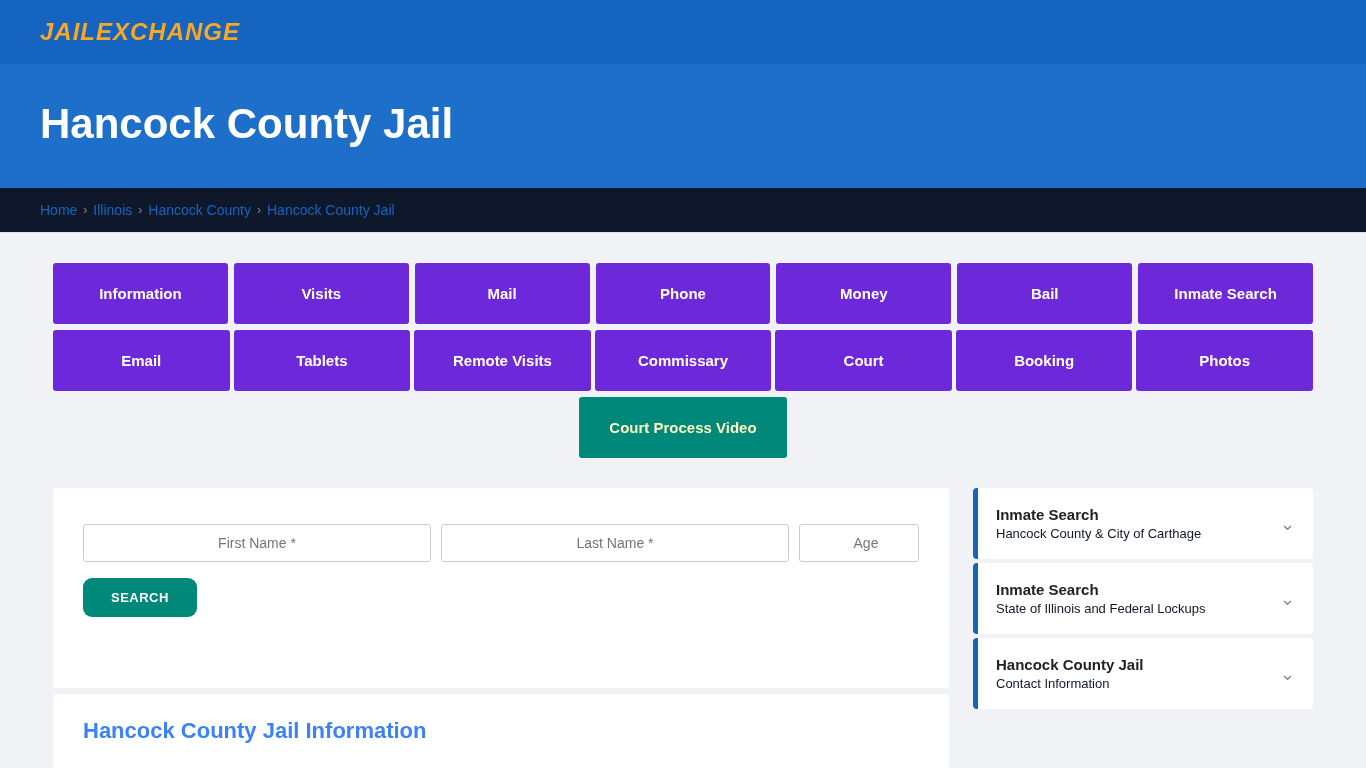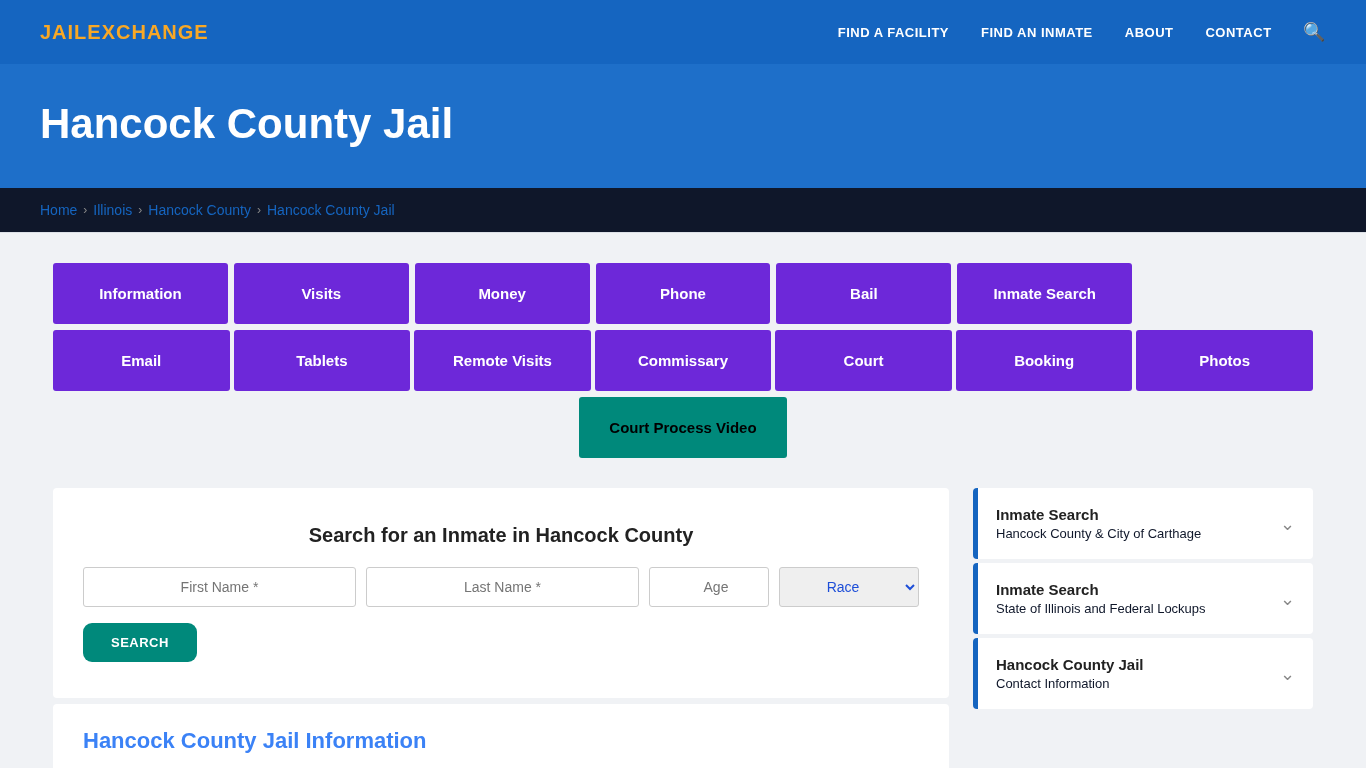--- a/index.html
+++ b/index.html
@@ -8,24 +8,25 @@
     
     nav {
       background: #1565c0;
       display: flex;
       align-items: center;
       justify-content: space-between;
       padding: 0 40px;
       height: 64px;
     }
     .logo {
-      font-size: 20px;
+      font-size: 24px;
       font-weight: 900;
       color: #fff;
       letter-spacing: 1px;
+      font-style: italic;
     }
     .logo span { color: #f9a825; }
     .nav-links {
       display: flex;
       align-items: center;
       gap: 32px;
     }
     .nav-links a {
       color: #fff;
       text-decoration: none;
@@ -109,21 +110,21 @@
       padding: 22px 10px;
       font-size: 15px;
       font-weight: 600;
       border-radius: 3px;
       cursor: pointer;
       text-align: center;
       transition: background 0.2s;
     }
     .grid-btn-sm {
       background: #00897b;
-      color: #000000;
+      color: #fef9c3;
       border: none;
       padding: 22px 30px;
       font-size: 15px;
       font-weight: 600;
       border-radius: 3px;
       cursor: pointer;
       min-width: 180px;
       transition: background 0.2s;
     }
 
@@ -226,27 +227,20 @@
       font-size: 18px;
       color: #888;
     }
   </style>
 </head>
 <body>
 
 <nav>
   <div class="logo">
     <span>JAIL</span><span style="color:#f9a825;">EXCHANGE</span>
-  </div>
-  <div class="nav-links">
-    <a href="#">FIND A FACILITY</a>
-    <a href="#">FIND AN INMATE</a>
-    <a href="#">ABOUT</a>
-    <a href="#">CONTACT</a>
-    <span class="search-icon-nav">🔍</span>
   </div>
 </nav>
 
 <div class="hero">
   <h1>Hancock County Jail</h1>
 </div>
 
 <div class="breadcrumb-bar">
   <div class="breadcrumb">
     <a href="#">Home</a>
@@ -257,22 +251,23 @@
     <span class="sep">›</span>
     <span class="current">Hancock County Jail</span>
   </div>
 </div>
 
 <div class="main">
 
   <div class="button-grid">
     <button class="grid-btn">Information</button>
     <button class="grid-btn">Visits</button>
+    <button class="grid-btn">Mail</button>
+    <button class="grid-btn">Phone</button>
     <button class="grid-btn">Money</button>
-    <button class="grid-btn">Phone</button>
     <button class="grid-btn">Bail</button>
     <button class="grid-btn">Inmate Search</button>
   </div>
 
   <div class="button-grid-2">
     <button class="grid-btn">Email</button>
     <button class="grid-btn">Tablets</button>
     <button class="grid-btn">Remote Visits</button>
     <button class="grid-btn">Commissary</button>
     <button class="grid-btn">Court</button>
@@ -281,33 +276,24 @@
   </div>
 
   <div class="button-grid-3">
     <button class="grid-btn-sm">Court Process Video</button>
   </div>
 
   <div class="content-row">
 
     <div style="flex:1; display:flex; flex-direction:column; gap:6px;">
       <div class="search-panel">
-        <h2>Search for an Inmate in Hancock County</h2>
         <div class="search-fields">
           <input type="text" placeholder="First Name *" style="">
           <input type="text" placeholder="Last Name *" style="">
           <input type="text" style="max-width: 100px; padding-left: 26px;" placeholder="Age">
-          <select>
-            <option>Race</option>
-            <option>White</option>
-            <option>Black</option>
-            <option>Hispanic</option>
-            <option>Asian</option>
-            <option>Other</option>
-          </select>
         </div>
         <button class="search-btn">SEARCH</button>
       </div>
 
       <div class="info-section">
         <h2>Hancock County Jail Information</h2>
       </div>
     </div>
 
     <div class="sidebar">

